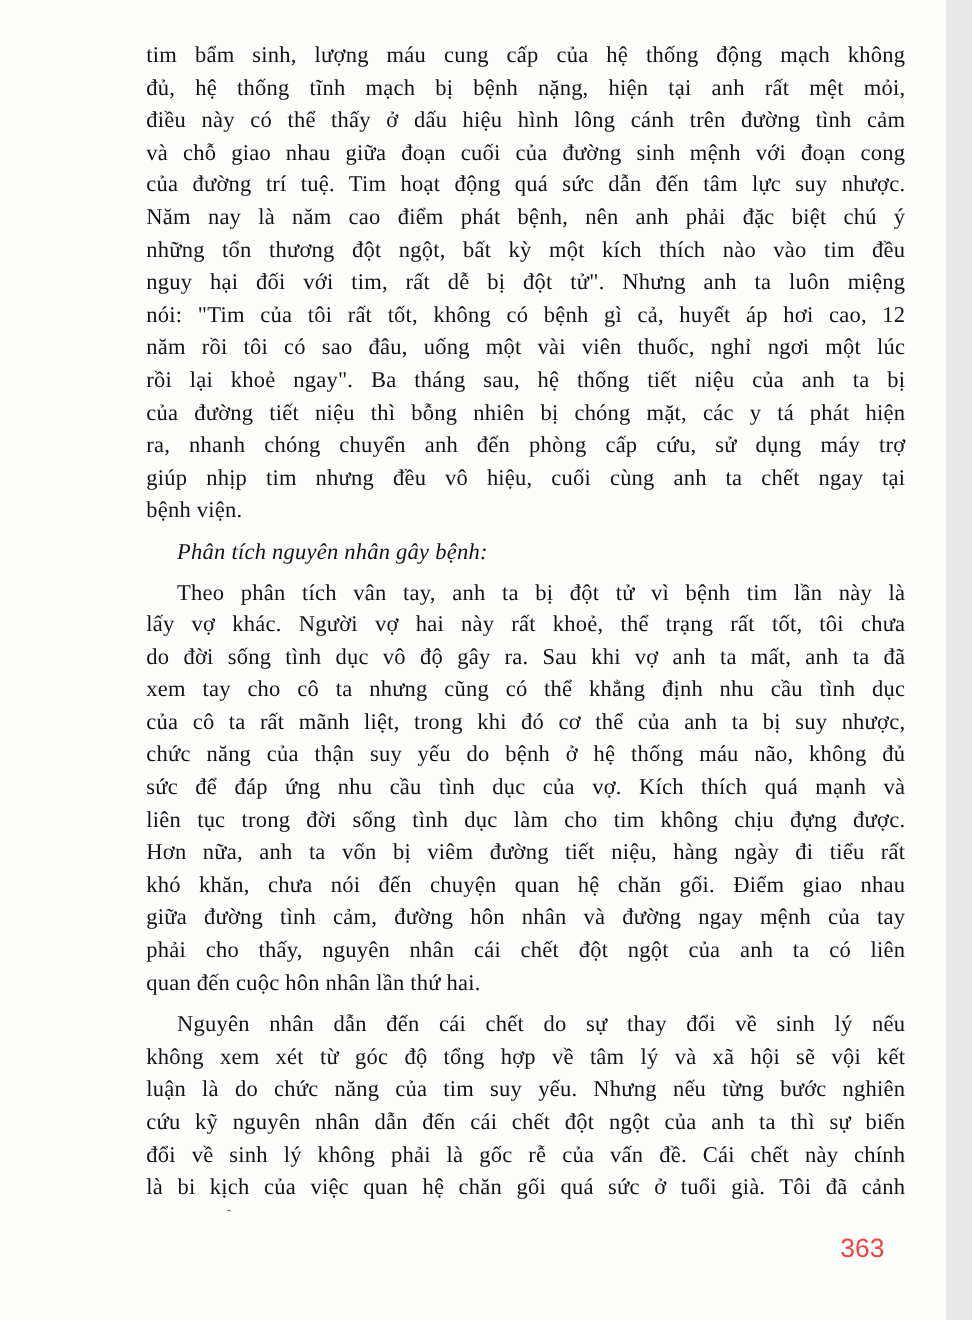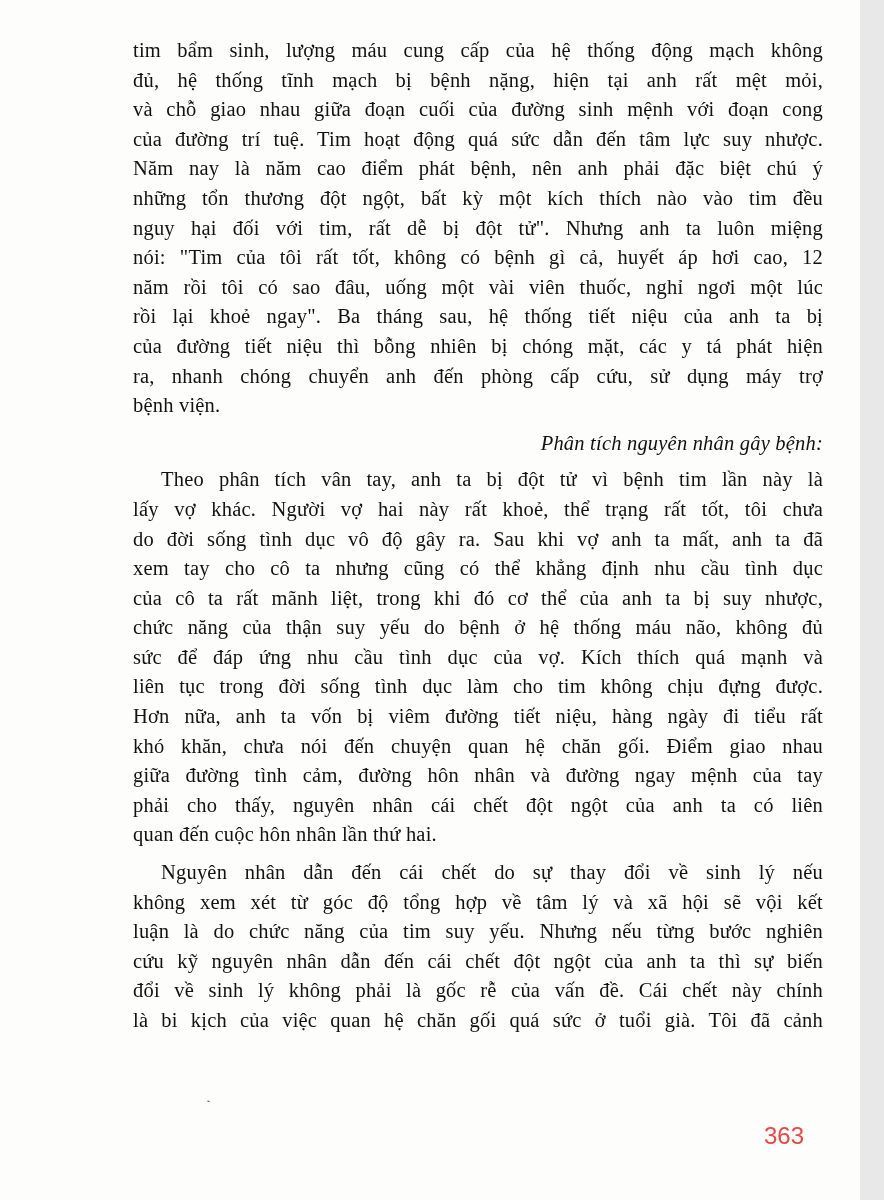--- a/index.html
+++ b/index.html
@@ -30,21 +30,21 @@
     text-align-last: left;
   }
   .line.indent {
     text-indent: 28px;
   }
   .section-heading {
     font-style: italic;
     text-indent: 28px;
     margin-top: 8px;
     margin-bottom: 7px;
-    text-align: right;
+    text-align: left;
   }
   .para2 { margin-top: 0; }
   .para3 { margin-top: 8px; }
   .page-number {
     position: absolute;
     right: 56px;
     top: 1122px;
     font-family: "Liberation Sans", sans-serif;
     font-size: 24px;
     color: #ef4444;
@@ -58,30 +58,32 @@
 </style>
 </head>
 <body>
 
 <div class="page">
   <div class="text-block">
 
     <div class="para1">
       <div class="line">tim bẩm sinh, lượng máu cung cấp của hệ thống động mạch không</div>
       <div class="line">đủ, hệ thống tĩnh mạch bị bệnh nặng, hiện tại anh rất mệt mỏi,</div>
+      <div class="line">điều này có thể thấy ở dấu hiệu hình lông cánh trên đường tình cảm</div>
       <div class="line">và chỗ giao nhau giữa đoạn cuối của đường sinh mệnh với đoạn cong</div>
       <div class="line">của đường trí tuệ. Tim hoạt động quá sức dẫn đến tâm lực suy nhược.</div>
       <div class="line">Năm nay là năm cao điểm phát bệnh, nên anh phải đặc biệt chú ý</div>
       <div class="line">những tổn thương đột ngột, bất kỳ một kích thích nào vào tim đều</div>
       <div class="line">nguy hại đối với tim, rất dễ bị đột tử". Nhưng anh ta luôn miệng</div>
       <div class="line">nói: "Tim của tôi rất tốt, không có bệnh gì cả, huyết áp hơi cao, 12</div>
       <div class="line">năm rồi tôi có sao đâu, uống một vài viên thuốc, nghỉ ngơi một lúc</div>
       <div class="line">rồi lại khoẻ ngay". Ba tháng sau, hệ thống tiết niệu của anh ta bị</div>
       <div class="line">của đường tiết niệu thì bỗng nhiên bị chóng mặt, các y tá phát hiện</div>
       <div class="line">ra, nhanh chóng chuyển anh đến phòng cấp cứu, sử dụng máy trợ</div>
+      <div class="line">giúp nhịp tim nhưng đều vô hiệu, cuối cùng anh ta chết ngay tại</div>
       <div class="line last">bệnh viện.</div>
     </div>
 
     <div class="section-heading">Phân tích nguyên nhân gây bệnh:</div>
 
     <div class="para2">
       <div class="line indent">Theo phân tích vân tay, anh ta bị đột tử vì bệnh tim lần này là</div>
       <div class="line">lấy vợ khác. Người vợ hai này rất khoẻ, thể trạng rất tốt, tôi chưa</div>
       <div class="line">do đời sống tình dục vô độ gây ra. Sau khi vợ anh ta mất, anh ta đã</div>
       <div class="line">xem tay cho cô ta nhưng cũng có thể khẳng định nhu cầu tình dục</div>

